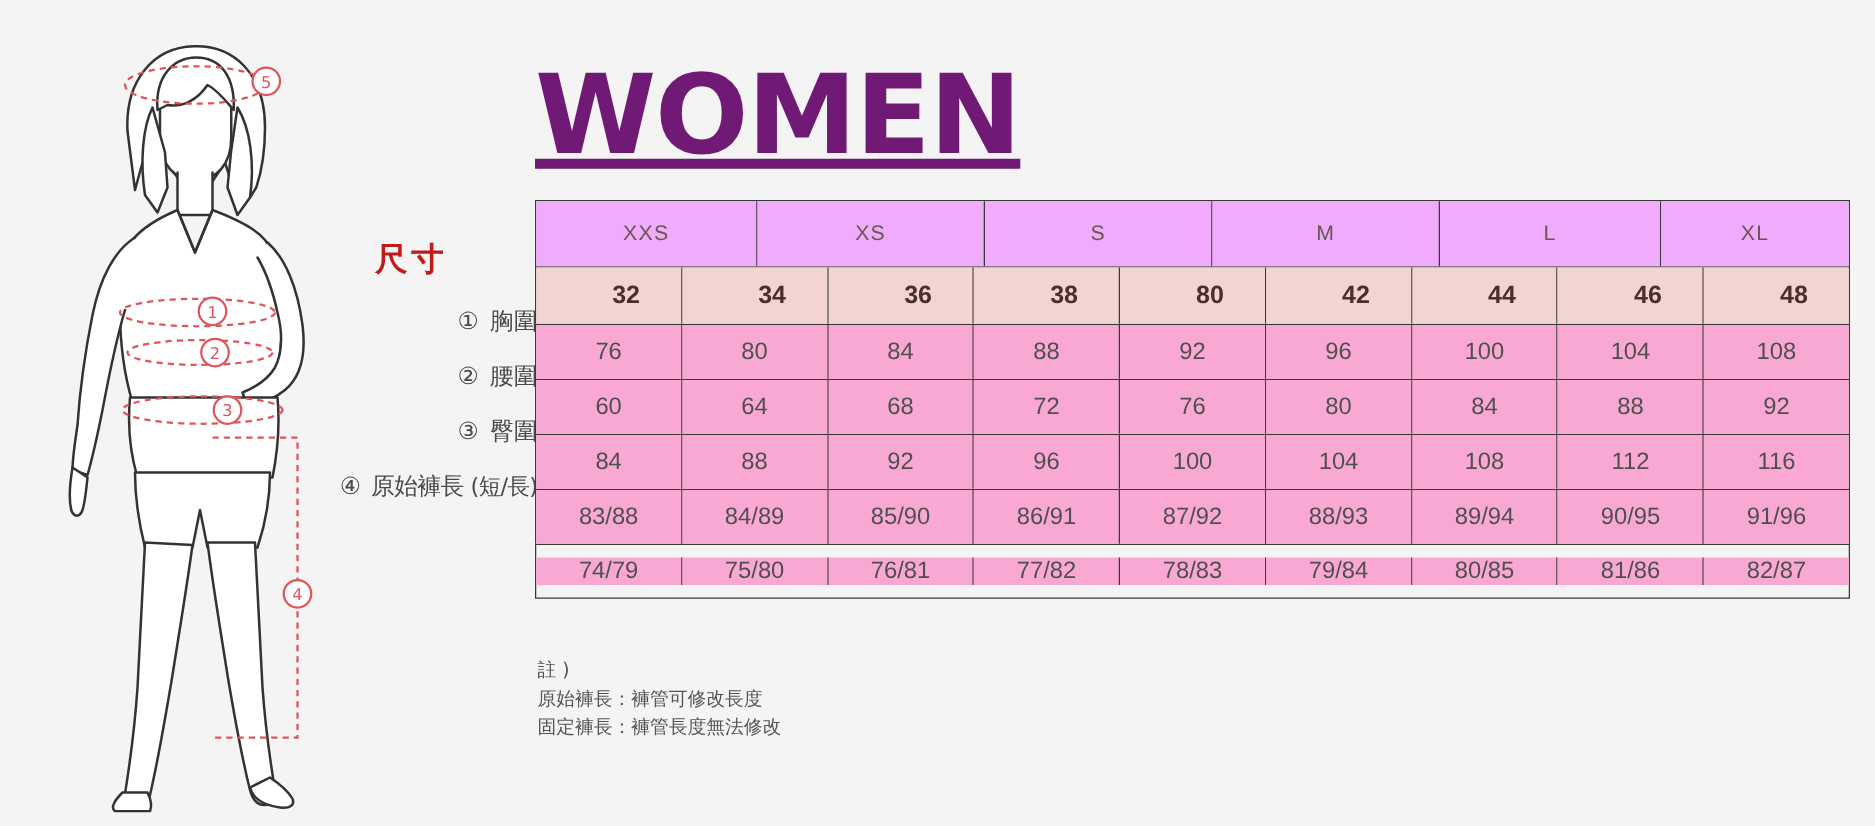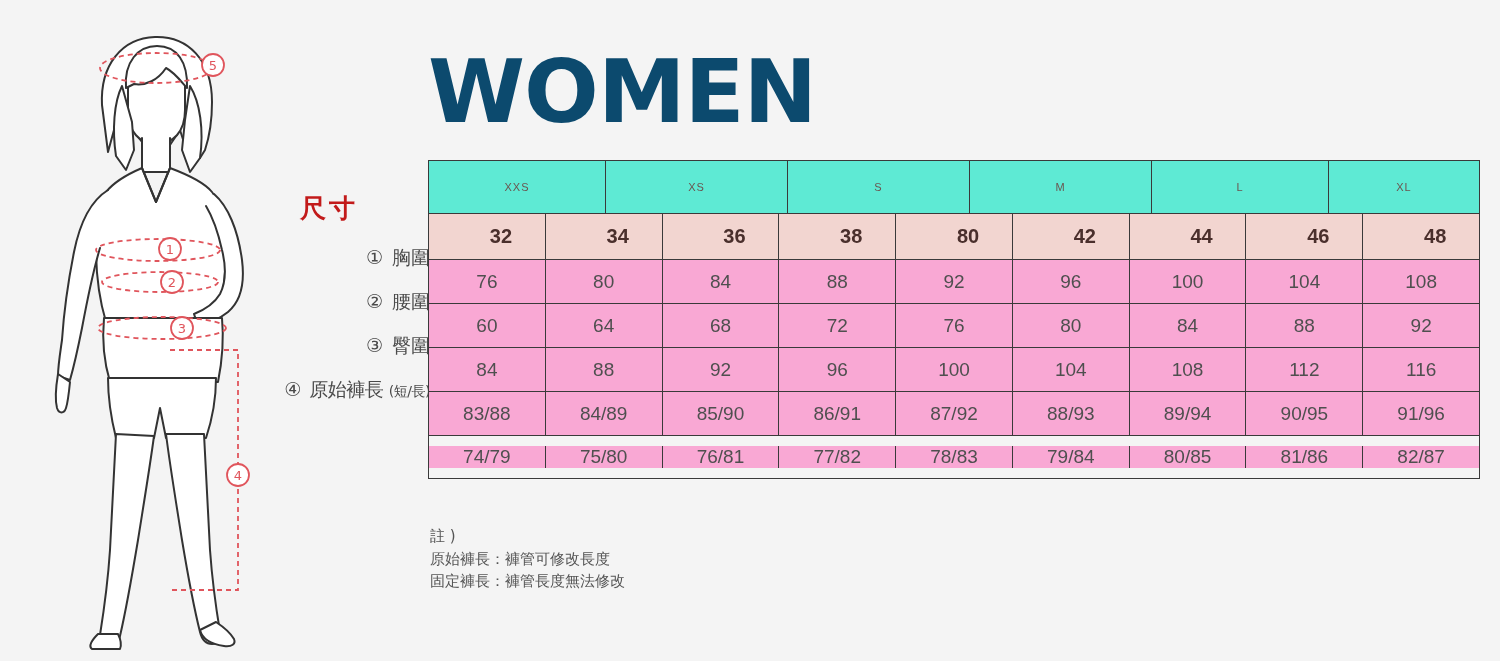--- a/index.html
+++ b/index.html
@@ -43,57 +43,58 @@
   }
   .legend-row {
     font-size: 19px;
     color: #4a4a4a;
     height: 44px;
     line-height: 44px;
     white-space: nowrap;
     font-family: "DejaVu Sans", sans-serif;
   }
   .legend-row .marker { margin-right: 3px; }
-  .legend-row .sub { font-size: 14px; }
+  .legend-row .sub { font-size: 18px; }
   .legend-row.compact { letter-spacing: -0.5px; }
 
   
   #women-title {
     position: absolute;
     left: 428px;
     top: 48px;
     font-size: 88px;
     font-weight: 700;
-    color: #0c4a6e;
+    color: #701a75;
     letter-spacing: -1px;
     line-height: 1;
     font-family: "DejaVu Sans", sans-serif;
+    text-decoration: underline;
   }
 
   
   #size-table {
     position: absolute;
     left: 428px;
     top: 160px;
     width: 1052px;
   }
 
   .size-label-row {
     display: flex;
     height: 53px;
     border: 1px solid #3a3a3a;
     border-bottom: none;
   }
   .size-label-cell {
-    background: #5eead4;
+    background: #f0abfc;
     border-right: 1px solid #3a3a3a;
     display: flex;
     align-items: center;
     justify-content: center;
-    font-size: 11px;
+    font-size: 17px;
     color: #6b5550;
     letter-spacing: 1px;
   }
   .size-label-cell:last-child { border-right: none; }
 
   .grid-row {
     display: flex;
     height: 44px;
     border-left: 1px solid #3a3a3a;
     border-right: 1px solid #3a3a3a;

